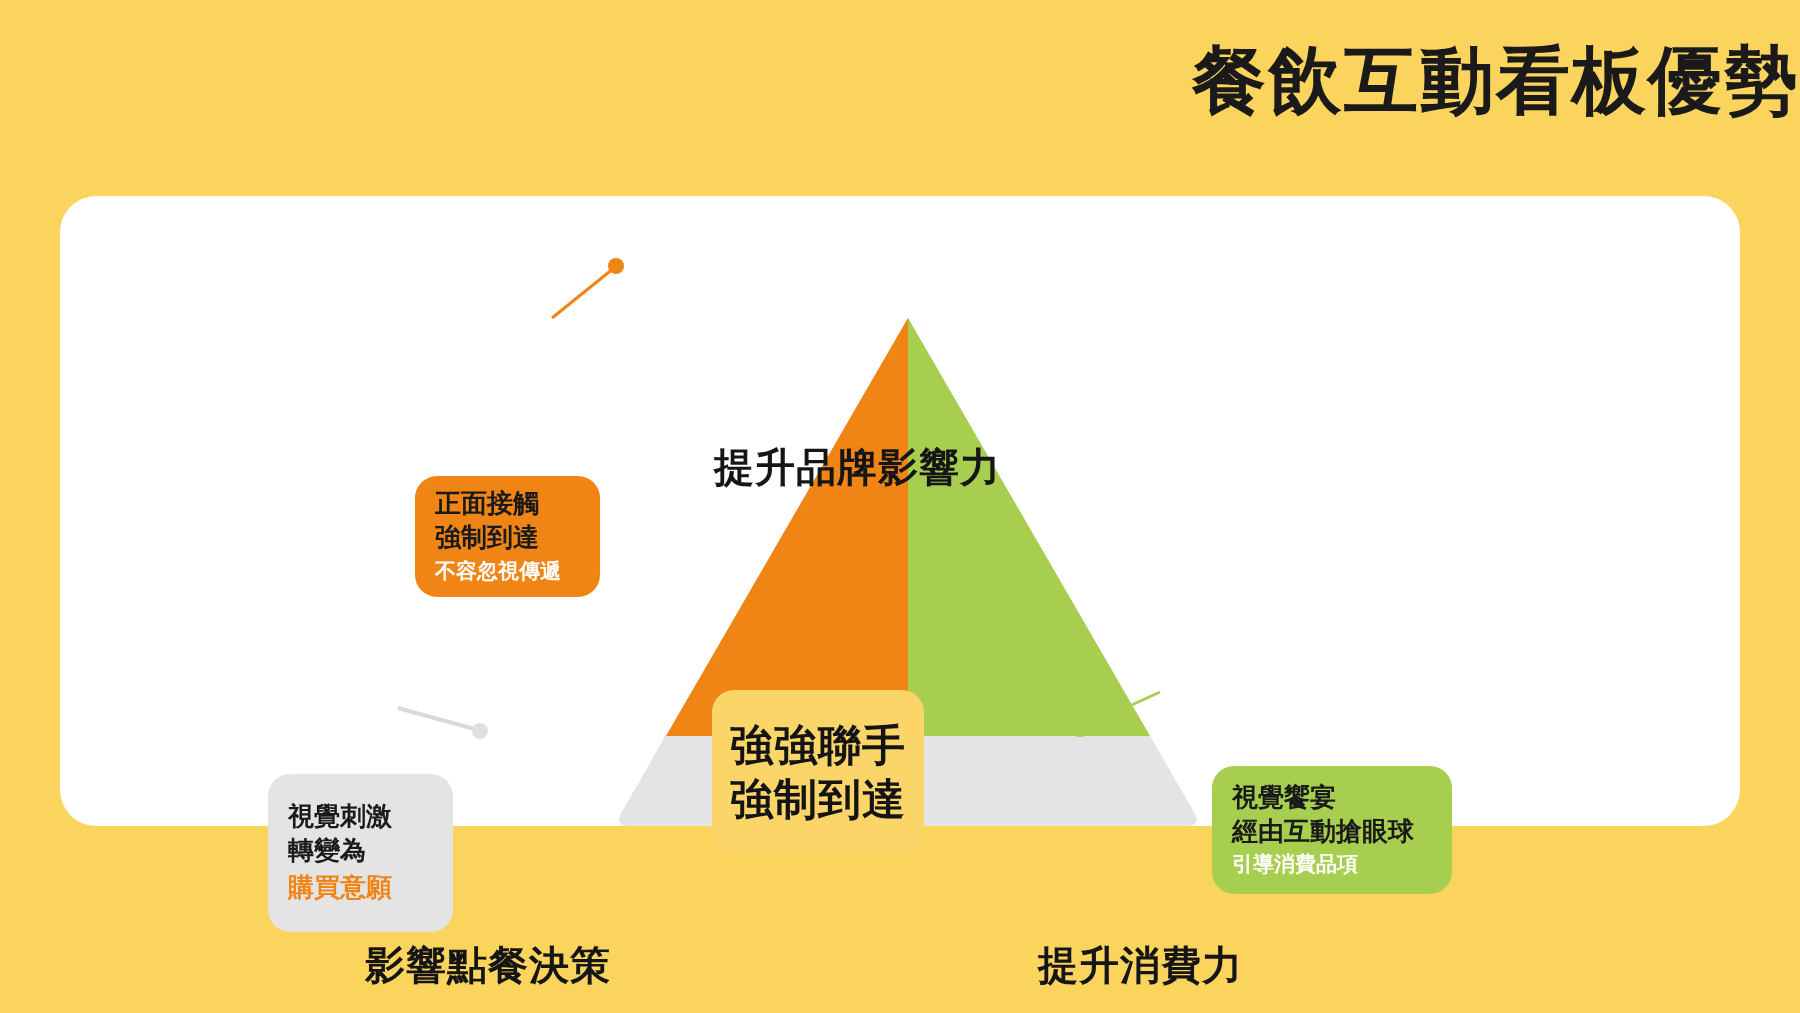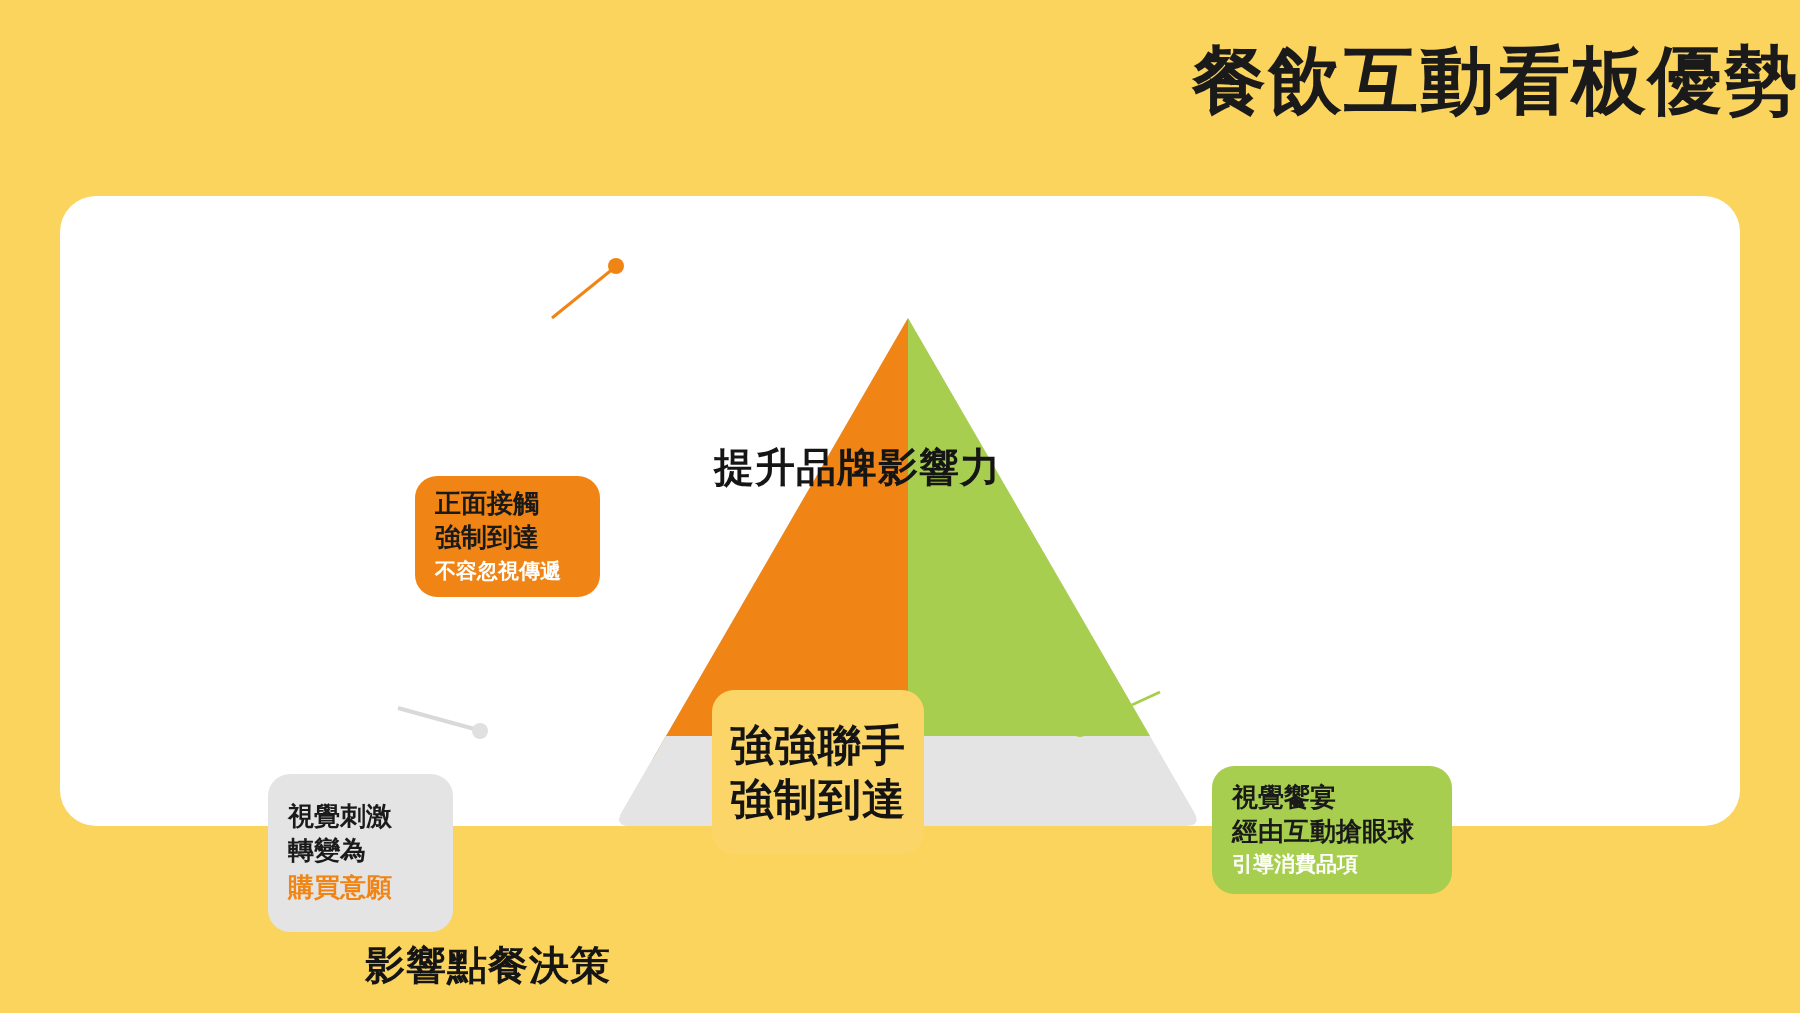--- a/index.html
+++ b/index.html
@@ -152,14 +152,15 @@
   </div>
 
   <svg style="position:absolute;left:0;top:0;width:1680px;height:630px;pointer-events:none" viewBox="0 0 1680 630">
     <circle cx="556" cy="70" r="8" fill="#F08516"></circle>
     <circle cx="420" cy="535" r="8" fill="#E0E0E0"></circle>
     <circle cx="1020" cy="533" r="8" fill="#A7CE4F"></circle>
   </svg>
 
   <div id="label-top" class="node-label">提升品牌影響力</div>
   <div id="label-bottom-left" class="node-label">影響點餐決策</div>
+  <div id="label-bottom-right" class="node-label">提升消費力</div>
 
 </div>
 
 </body></html>

